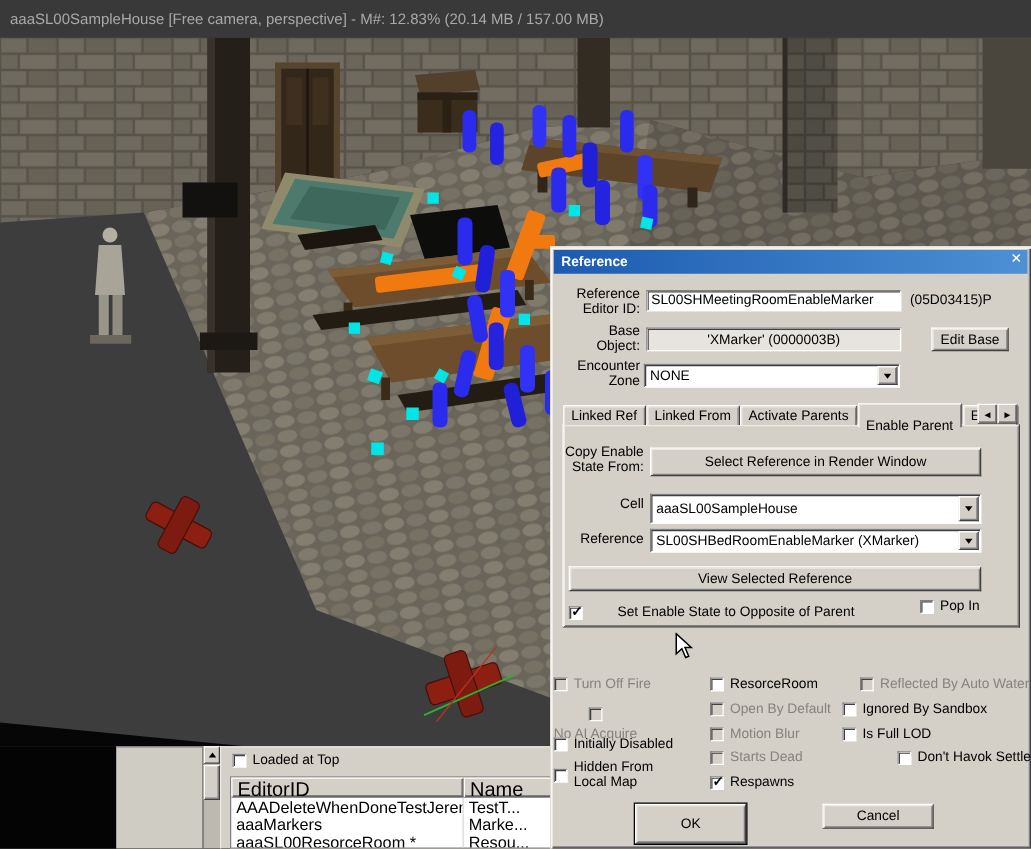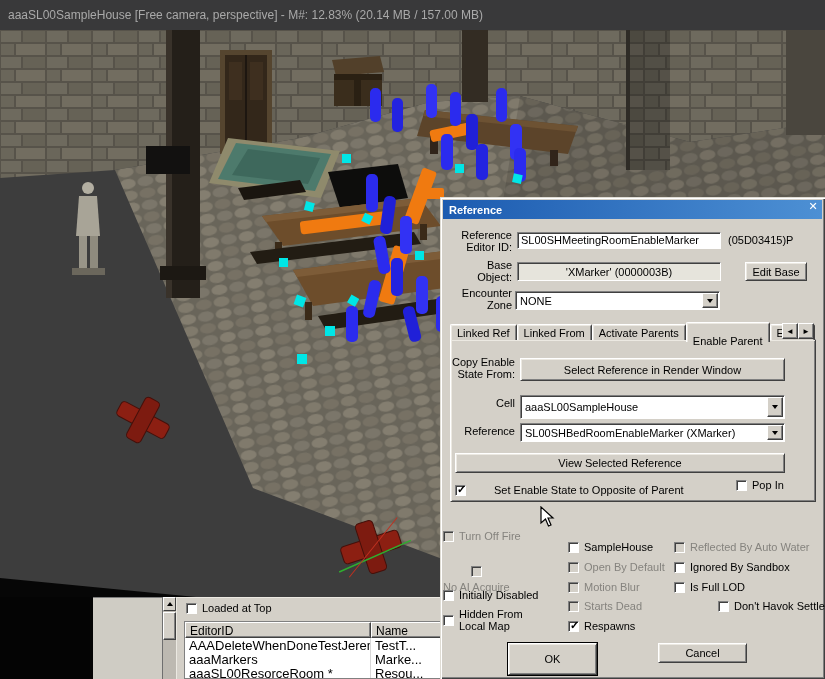--- a/index.html
+++ b/index.html
@@ -24,21 +24,21 @@
   .sb-thumb { position:absolute; left:0; top:15px; width:13px; height:28px; background:#d4d0c8;
     border:1px solid; border-color:#fff #404040 #404040 #fff; box-shadow:inset -1px -1px 0 #808080; }
 
   .cell-panel { position:absolute; left:176px; top:597px; width:649px; height:82px; background:#d4d0c8;
     border-top:1px solid #ece9e2; border-left:1px solid #ece9e2; font-size:11px; color:#000; }
   .loaded-row { position:absolute; left:9px; top:4px; display:flex; align-items:center; gap:5px; }
   .cb { width:11px; height:11px; background:#fff; border:1px solid; border-color:#808080 #fff #fff #808080; box-shadow:inset 1px 1px 0 #404040; }
   .grid { position:absolute; left:7px; top:23px; right:0; bottom:0; background:#fff; border:1px solid #808080; overflow:hidden; }
   .grid-header { display:flex; height:16px; }
   .gh { background:#d4d0c8; border:1px solid; border-color:#fff #404040 #404040 #fff; box-shadow:inset -1px -1px 0 #808080;
-    padding:1px 4px 12px; font-size:12px; overflow:hidden; white-space:nowrap; }
+    padding:1px 4px 12px; font-size:16px; overflow:hidden; white-space:nowrap; }
   .c1 { width:186px; flex:0 0 auto; } .c2 { flex:1; }
   .grid-row { display:flex; height:14px; }
   .gc { padding:0 4px; font-size:13px; white-space:nowrap; overflow:hidden; }
   .gc.c1 { border-right:1px solid #d8d8d8; }
 
   
   .btn { position:absolute; background:#d4d0c8; border:1px solid; border-color:#fff #404040 #404040 #fff;
     box-shadow:inset 1px 1px 0 #ece9e2, inset -1px -1px 0 #808080; font-size:11px; color:#000;
     display:flex; align-items:center; justify-content:center; cursor:default; white-space:nowrap; }
   .btn.default { outline:1px solid #000; }
@@ -339,60 +339,60 @@
 
     <div class="flag" style="left:296px; top:283px;">
       <span class="box"></span>
       <span class="lbl">Pop In</span>
     </div>
     <div class="flag checked" style="left:15px; top:288px;gap:28px;">
       <span class="box"></span>
       <span class="lbl">Set Enable State to Opposite of Parent</span>
     </div>
 
-    <div class="flag disabled" style="left:3px; top:334px;justify-content:space-between;">
+    <div class="flag disabled" style="left:3px; top:345px;justify-content:space-between;">
       <span class="box"></span>
         <span class="lbl">Turn Off Fire</span>
     </div>
     <div class="flag disabled" style="left:3px; top:369px;flex-direction:column;">
       <span class="box"></span>
         <span class="lbl">No AI Acquire</span>
     </div>
     <div class="flag" style="left:3px; top:393px;">
       <span class="box"></span>
         <span class="lbl">Initially Disabled</span>
     </div>
     <div class="flag" style="left:3px; top:412px;">
       <span class="box"></span>
         <span class="lbl">Hidden From
 Local Map</span>
     </div>
 
     <div class="flag" style="left:128px; top:345px;">
       <span class="box"></span>
-        <span class="lbl">SampleHouse</span>
+        <span class="lbl">ResorceRoom</span>
     </div>
     <div class="flag disabled" style="left:128px; top:365px;">
       <span class="box"></span>
         <span class="lbl">Open By Default</span>
     </div>
     <div class="flag disabled" style="left:128px; top:385px;">
       <span class="box"></span>
         <span class="lbl">Motion Blur</span>
     </div>
     <div class="flag disabled" style="left:128px; top:404px;">
       <span class="box"></span>
         <span class="lbl">Starts Dead</span>
     </div>
     <div class="flag checked" style="left:128px; top:424px;">
       <span class="box"></span>
         <span class="lbl">Respawns</span>
     </div>
 
-    <div class="flag disabled" style="left:234px; top:345px;">
+    <div class="flag disabled" style="left:248px; top:345px;">
       <span class="box"></span>
         <span class="lbl">Reflected By Auto Water</span>
     </div>
     <div class="flag" style="left:234px; top:365px;">
       <span class="box"></span>
         <span class="lbl">Ignored By Sandbox</span>
     </div>
     <div class="flag" style="left:234px; top:385px;">
       <span class="box"></span>
         <span class="lbl">Is Full LOD</span>

